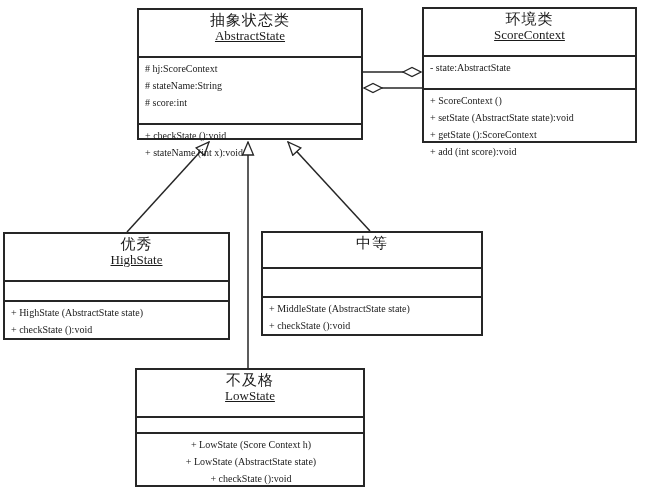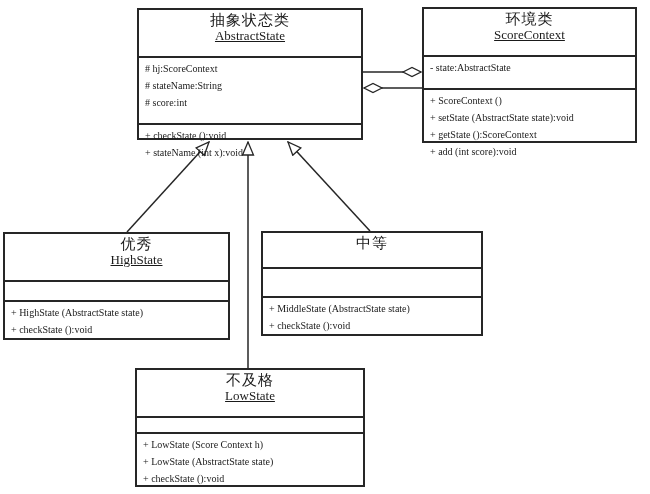--- a/index.html
+++ b/index.html
@@ -112,20 +112,20 @@
       <div class="member">+ checkState ():void</div>
     </div>
   </div>
 
   <div class="uml-class" style="left:135px;top:368px;width:230px;height:119px;">
     <div class="compartment title" style="height:35px;">
       <div class="cn">不及格</div>
       <div class="en">LowState</div>
     </div>
     <div class="compartment attrs" style="height:28px;"></div>
-    <div class="compartment methods" style="flex:1;">
+    <div class="compartment methods" style="flex:1;text-align:center;">
       <div class="member">+ LowState (Score Context h)</div>
       <div class="member">+ LowState (AbstractState state)</div>
       <div class="member">+ checkState ():void</div>
     </div>
   </div>
 
 </div>
 
 </body></html>

